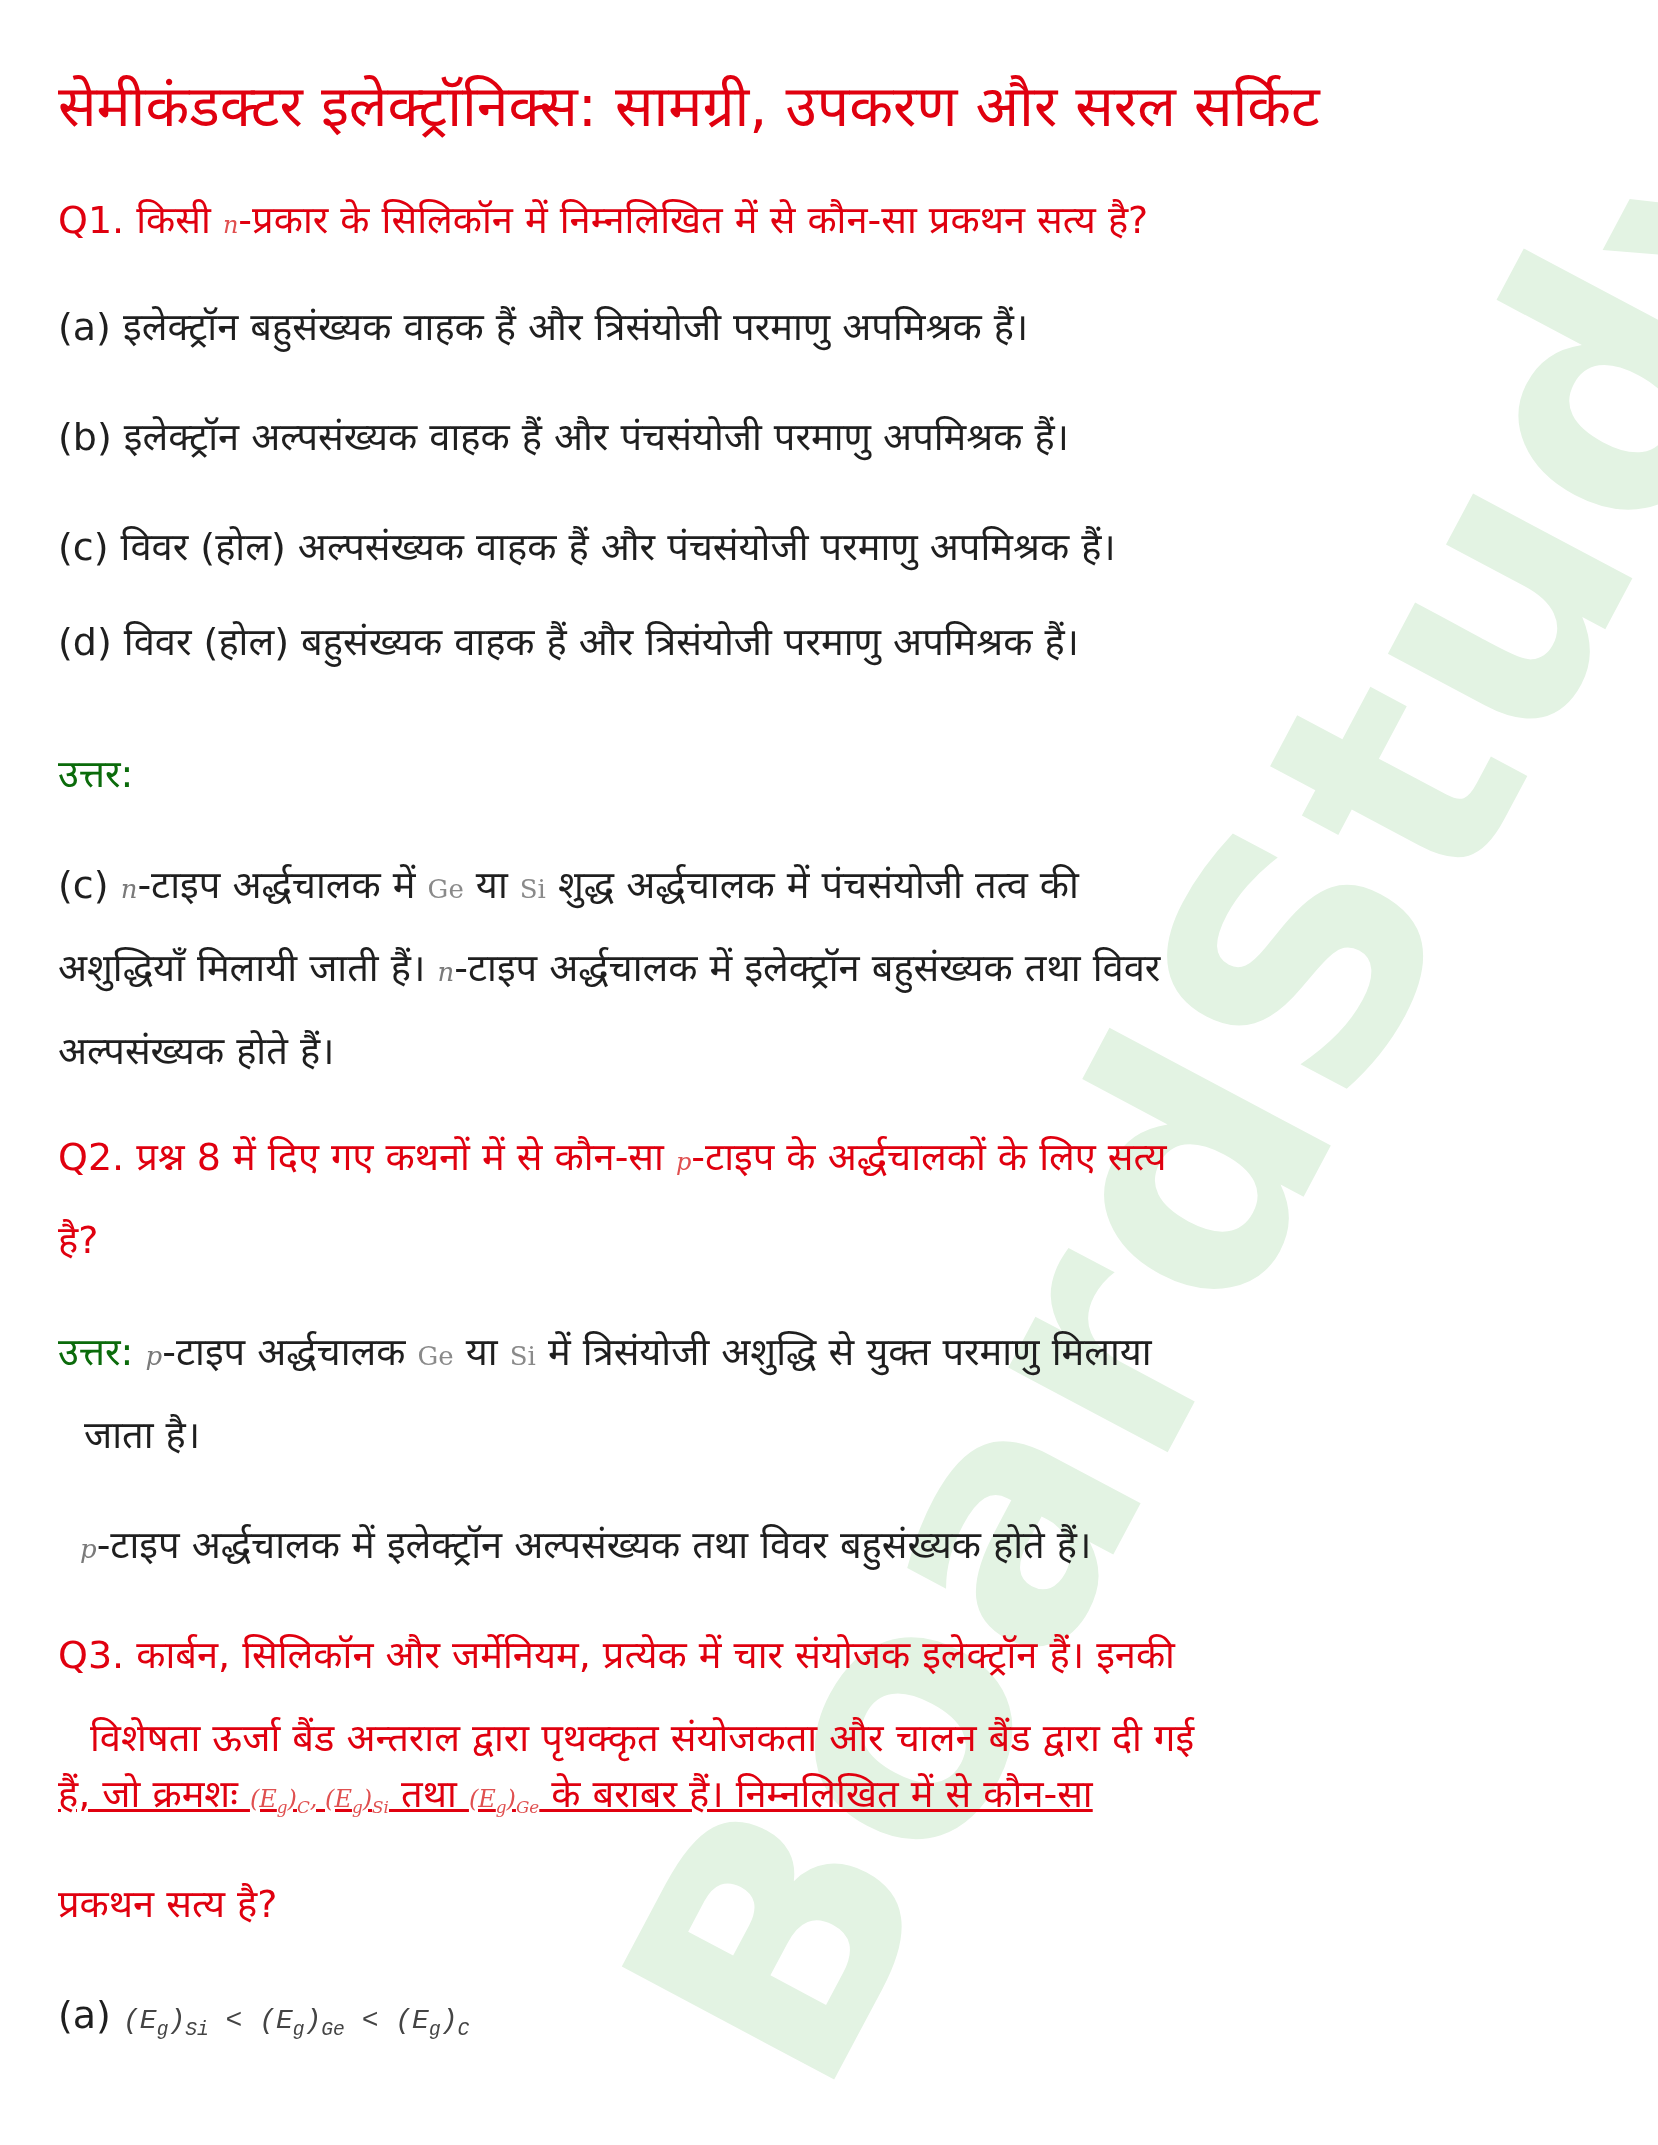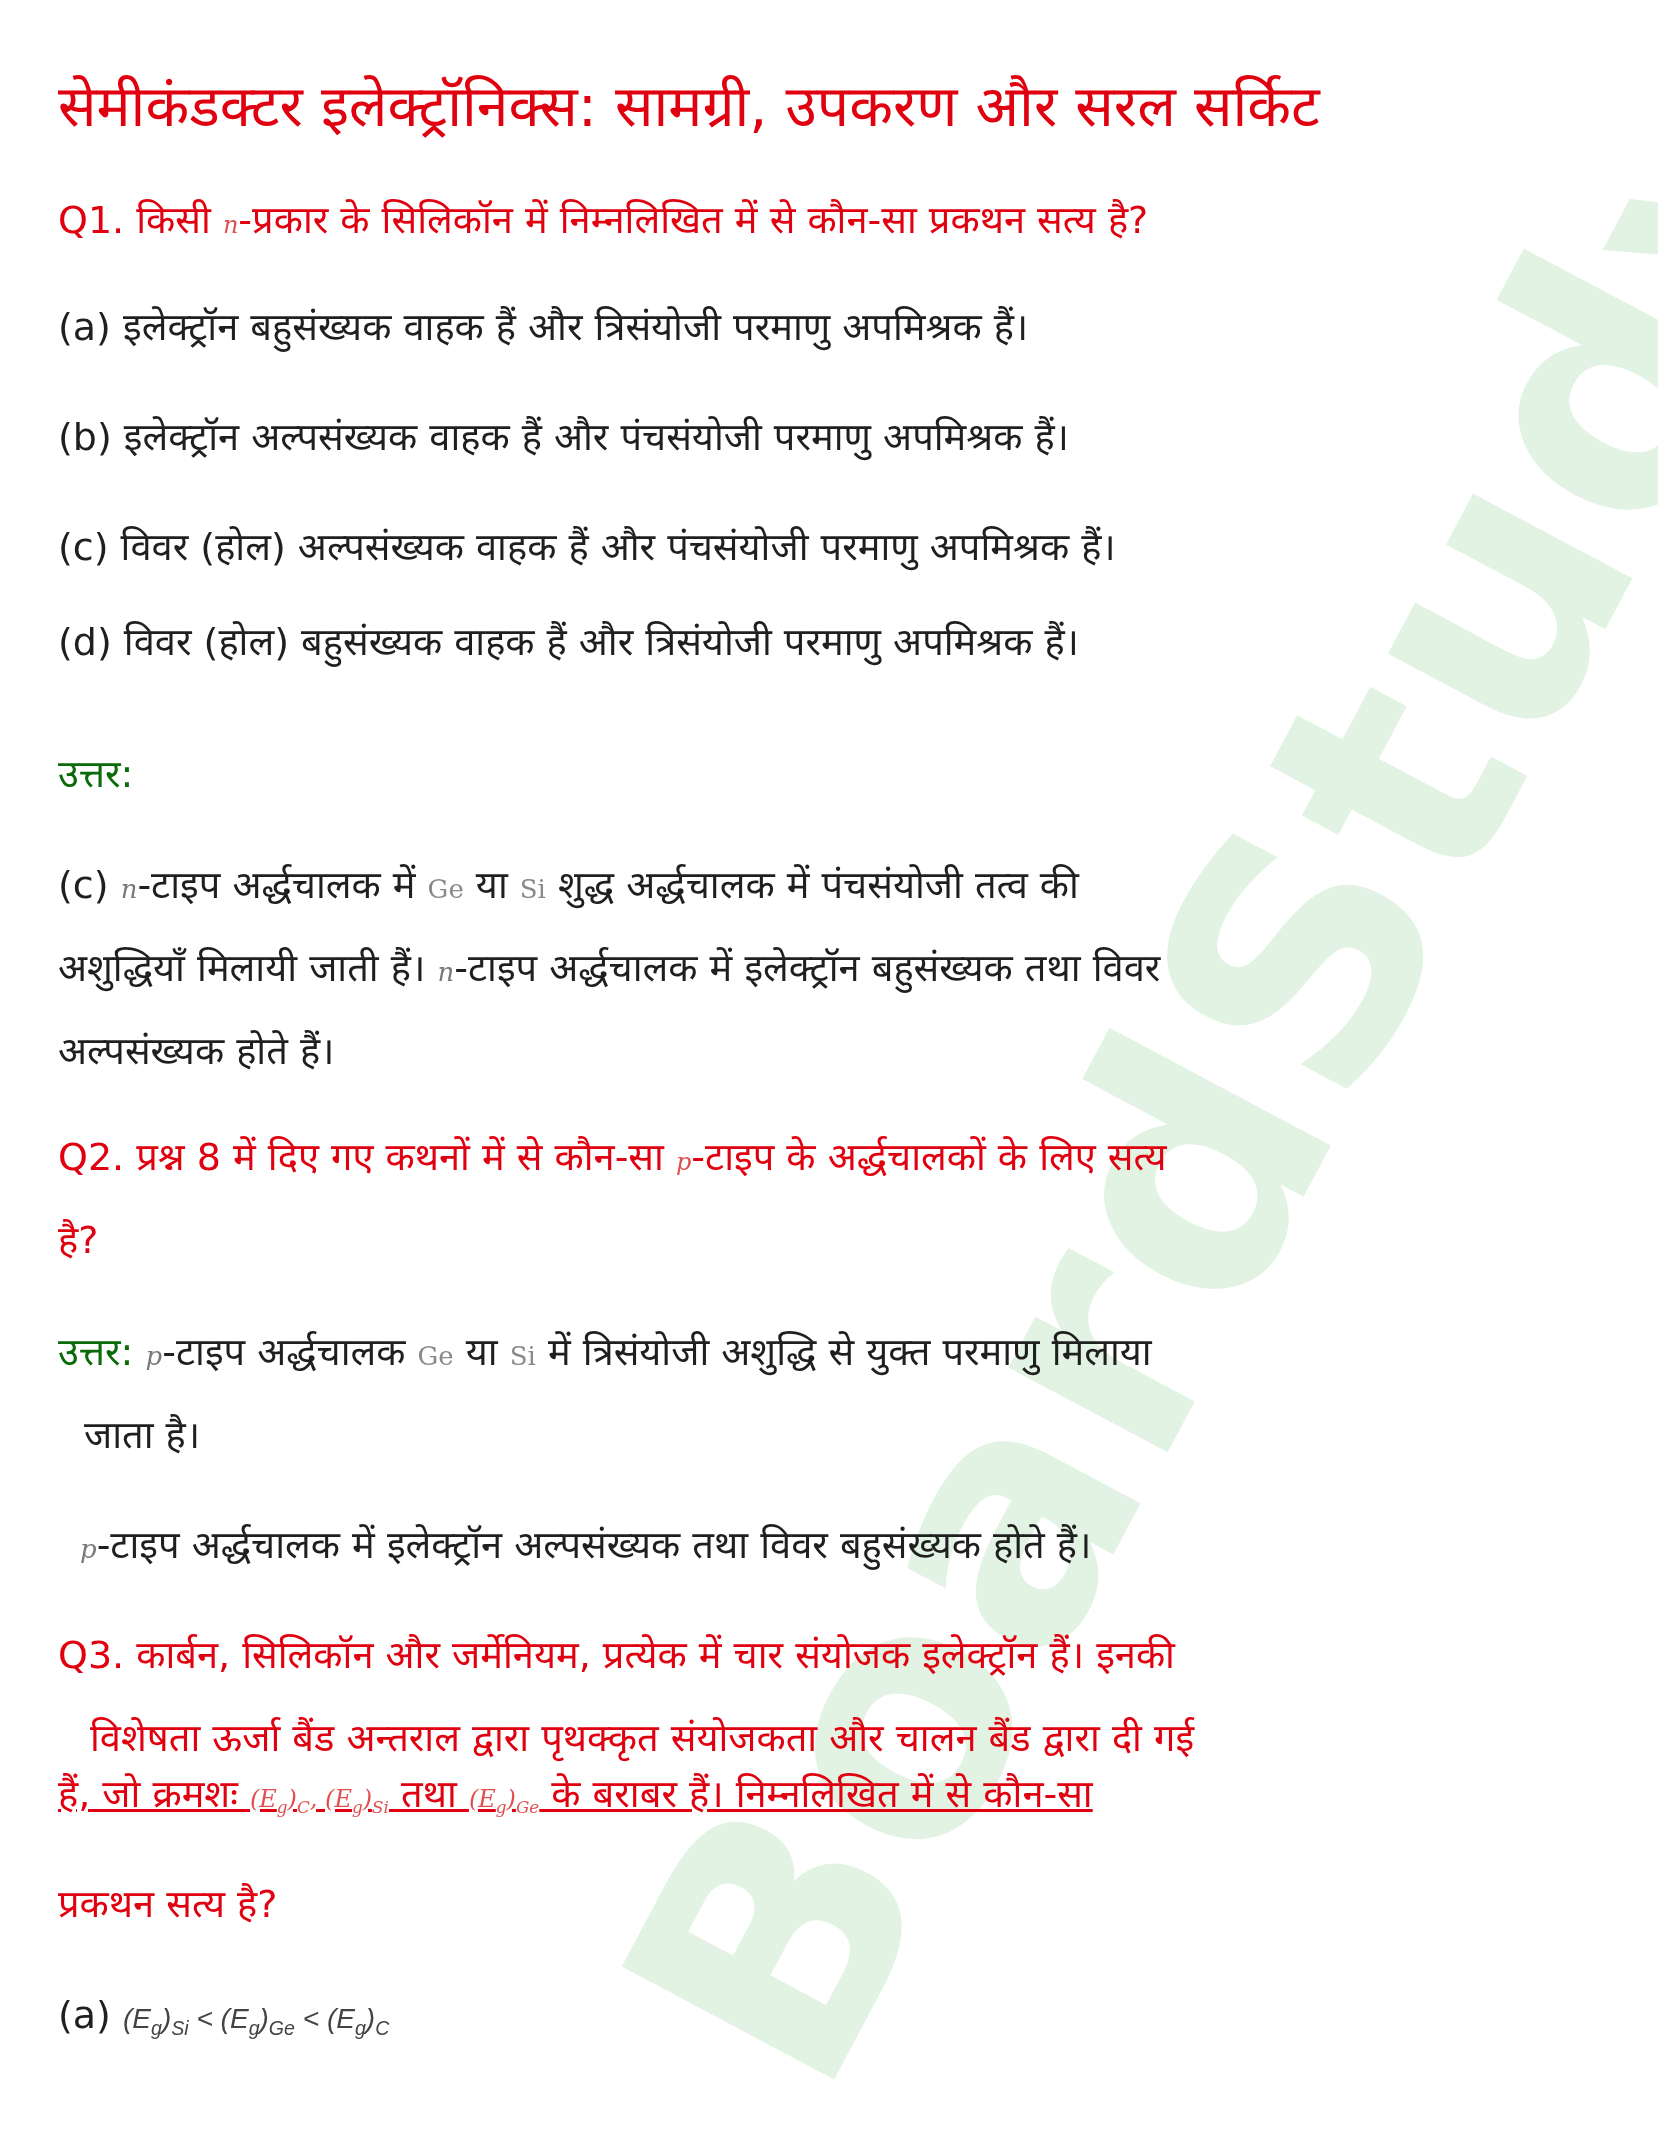--- a/index.html
+++ b/index.html
@@ -67,21 +67,21 @@
     font-style: italic;
     font-size: 24px;
     color: #e05050;
   }
   .chem {
     font-family: "DejaVu Serif", "Liberation Serif", serif;
     font-size: 26px;
     color: #8a8a8a;
   }
   .formula {
-    font-family: Liberation Sans, sans-serif;
+    font-family: Liberation Mono, monospace;
     font-style: italic;
     font-size: 28px;
     color: #444;
   }
   sub { font-size: 0.7em; }
 </style>
 </head>
 <body>
 
 <div class="watermark">BoardStudy</div>

